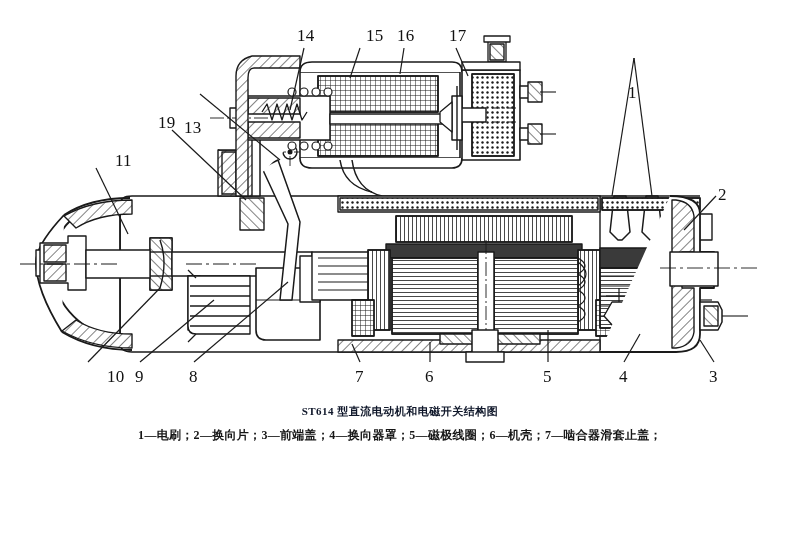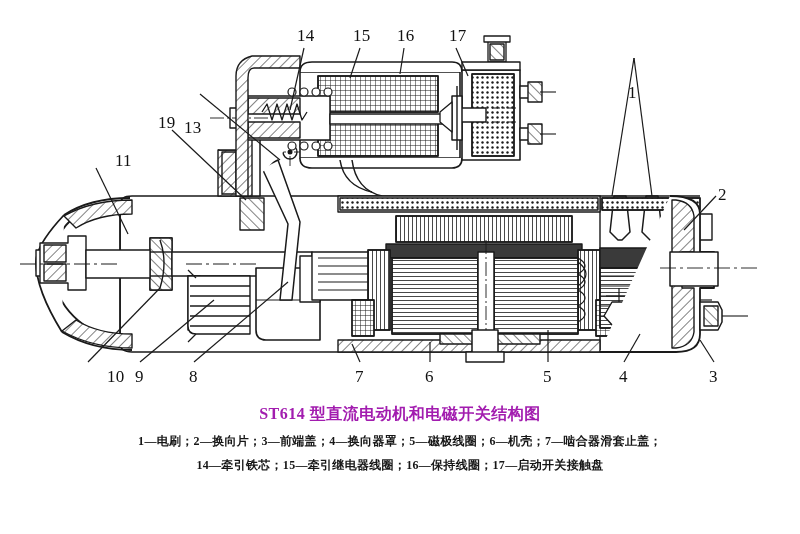--- a/index.html
+++ b/index.html
@@ -27,25 +27,25 @@
     white-space:nowrap;
     letter-spacing:0.2px;
   }
 
   
   #caption{
     position:absolute;left:0;top:404px;width:800px;
     text-align:center;
   }
   #fig-title{
-    font-size:16px;
+    font-size:11px;
     font-weight:700;
     letter-spacing:0.5px;
     margin:0 0 8px 0;
-    color:#a21caf;
+    color:#0f172a;
   }
   .legend-line{
     font-size:12px;
     font-weight:700;
     letter-spacing:0.3px;
     margin:0 0 7px 0;
     color:#161616;
     white-space:nowrap;
   }
 </style>
@@ -348,23 +348,22 @@
   <span class="callout" style="left:543px;top:368px;">5</span>
   <span class="callout" style="left:425px;top:368px;">6</span>
   <span class="callout" style="left:355px;top:368px;">7</span>
   <span class="callout" style="left:189px;top:368px;">8</span>
   <span class="callout" style="left:135px;top:368px;">9</span>
   <span class="callout" style="left:78px;top:368px;margin-left:29px;">10</span>
   <span class="callout" style="left:84px;top:152px;margin-left:31px;">11</span>
   <span class="callout" style="left:158px;top:114px;">19</span>
   <span class="callout" style="left:184px;top:79px;margin-top:40px;">13</span>
   <span class="callout" style="left:297px;top:27px;">14</span>
-  <span class="callout" style="left:353px;top:27px;">15</span>
+  <span class="callout" style="left:366px;top:27px;">15</span>
   <span class="callout" style="left:397px;top:27px;">16</span>
   <span class="callout" style="left:449px;top:27px;">17</span>
 
   <div id="caption">
     <div id="fig-title">ST614 型直流电动机和电磁开关结构图</div>
     <div class="legend-line">1—电刷；2—换向片；3—前端盖；4—换向器罩；5—磁极线圈；6—机壳；7—啮合器滑套止盖；</div>
-    <div class="legend-line">14—牵引铁芯；15—牵引继电器线圈；16—保持线圈；17—启动开关接触盘</div>
   </div>
 
 </div>
 
 </body></html>

